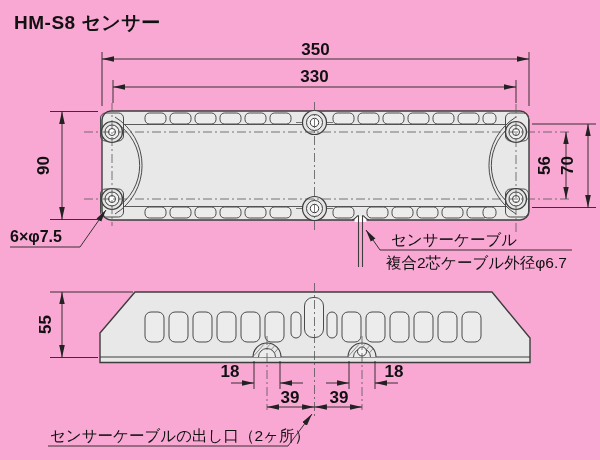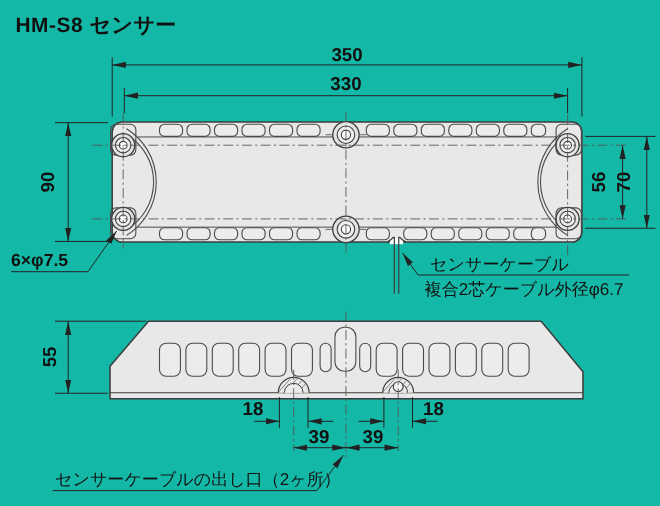--- a/index.html
+++ b/index.html
@@ -1,16 +1,16 @@
 <!DOCTYPE html>
 <html><head>
 <meta charset="utf-8">
 <style>
   html,body{margin:0;padding:0;background:#ffffff;}
-  #stage{position:relative;width:600px;height:460px;background:#14b8a6;overflow:hidden;
+  #stage{position:relative;width:600px;height:460px;background:#f9a8d4;overflow:hidden;
          font-family:"Liberation Sans","DejaVu Sans",sans-serif;}
   svg{display:block}
   text{fill:#111;}
   .dimnum{font-size:17px;font-weight:700;}
   .jplabel{font-size:15.5px;font-weight:400;}
   .boldlabel{font-size:16px;font-weight:700;}
   .title{font-size:19px;font-weight:700;letter-spacing:0.5px;}
 </style>
 </head>
 <body>

